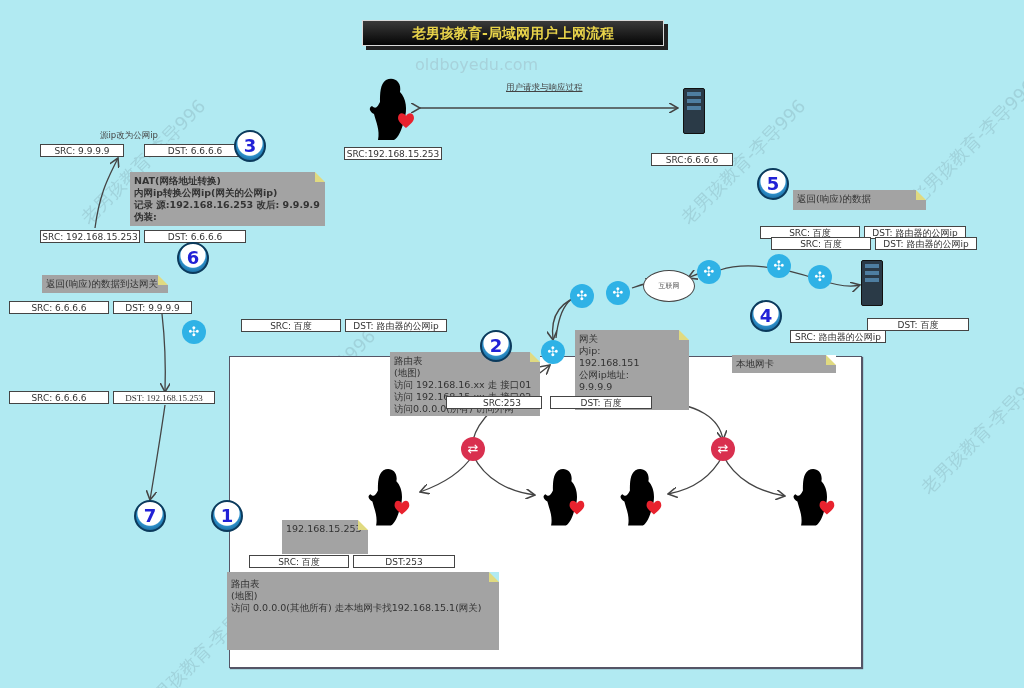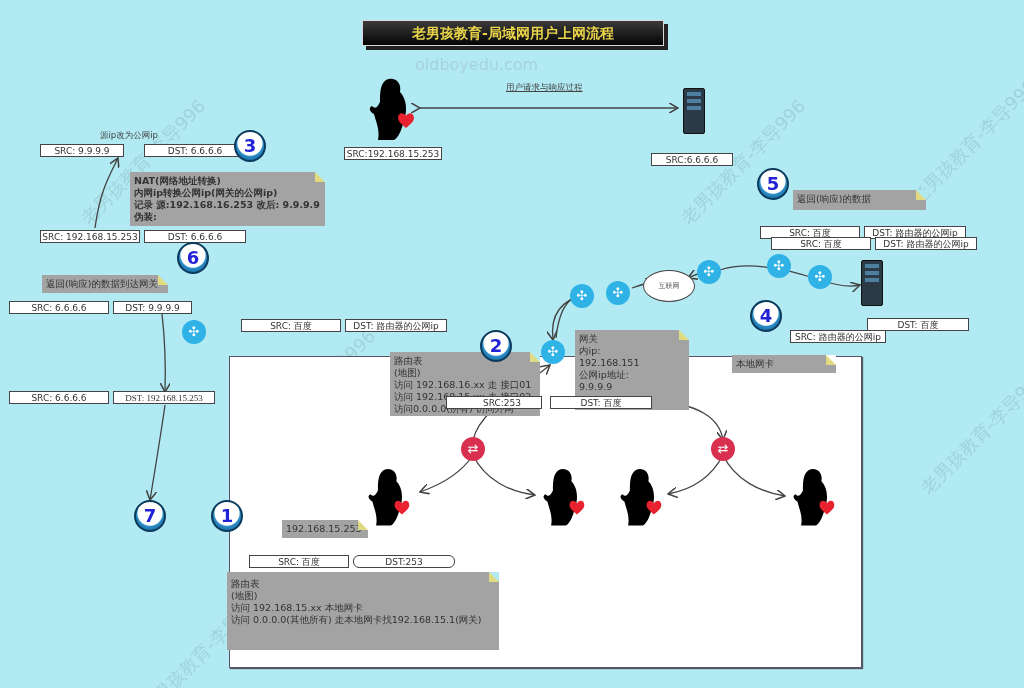--- a/index.html
+++ b/index.html
@@ -158,21 +158,20 @@
 <svg class="person" style="left:617px;top:466px;" width="48" height="60" viewBox="0 0 52 64">
   <path d="M20,4 C28,0 36,6 34,16 C40,22 42,34 38,44 C36,54 32,62 28,64 L12,64 C14,54 10,46 8,38 C4,36 2,32 6,30 C10,34 12,30 14,26 C14,18 14,8 20,4 Z" fill="#000"></path>
   <path d="M40,40 C42,36 48,36 48,42 C48,46 42,50 40,52 C38,50 32,46 32,42 C32,36 38,36 40,40Z" fill="#e8222e"></path>
 </svg>
 <svg class="person" style="left:790px;top:466px;" width="48" height="60" viewBox="0 0 52 64">
   <path d="M20,4 C28,0 36,6 34,16 C40,22 42,34 38,44 C36,54 32,62 28,64 L12,64 C14,54 10,46 8,38 C4,36 2,32 6,30 C10,34 12,30 14,26 C14,18 14,8 20,4 Z" fill="#000"></path>
   <path d="M40,40 C42,36 48,36 48,42 C48,46 42,50 40,52 C38,50 32,46 32,42 C32,36 38,36 40,40Z" fill="#e8222e"></path>
 </svg>
 
 <div class="step" style="left:211px;top:500px;">1</div>
-<div class="note onwhite" style="left:282px;top:520px;width:86px;height:18px;">192.168.15.253</div>
+<div class="note onwhite" style="left:282px;top:520px;width:86px;height:34px;">192.168.15.253</div>
 <div class="pkt" style="left:249px;top:555px;width:100px;">SRC: 百度</div>
-<div class="pkt" style="left:353px;top:555px;width:102px;border-radius:6px;">DST:253</div>
+<div class="pkt" style="left:353px;top:555px;width:102px;">DST:253</div>
 <div class="note" style="left:227px;top:572px;width:272px;height:78px;padding-top:6px;">
   <div>路由表</div>
   <div>(地图)</div>
-  <div>访问 192.168.15.xx 本地网卡</div>
   <div>访问 0.0.0.0(其他所有) 走本地网卡找192.168.15.1(网关)</div>
 </div>
 
 </body></html>

